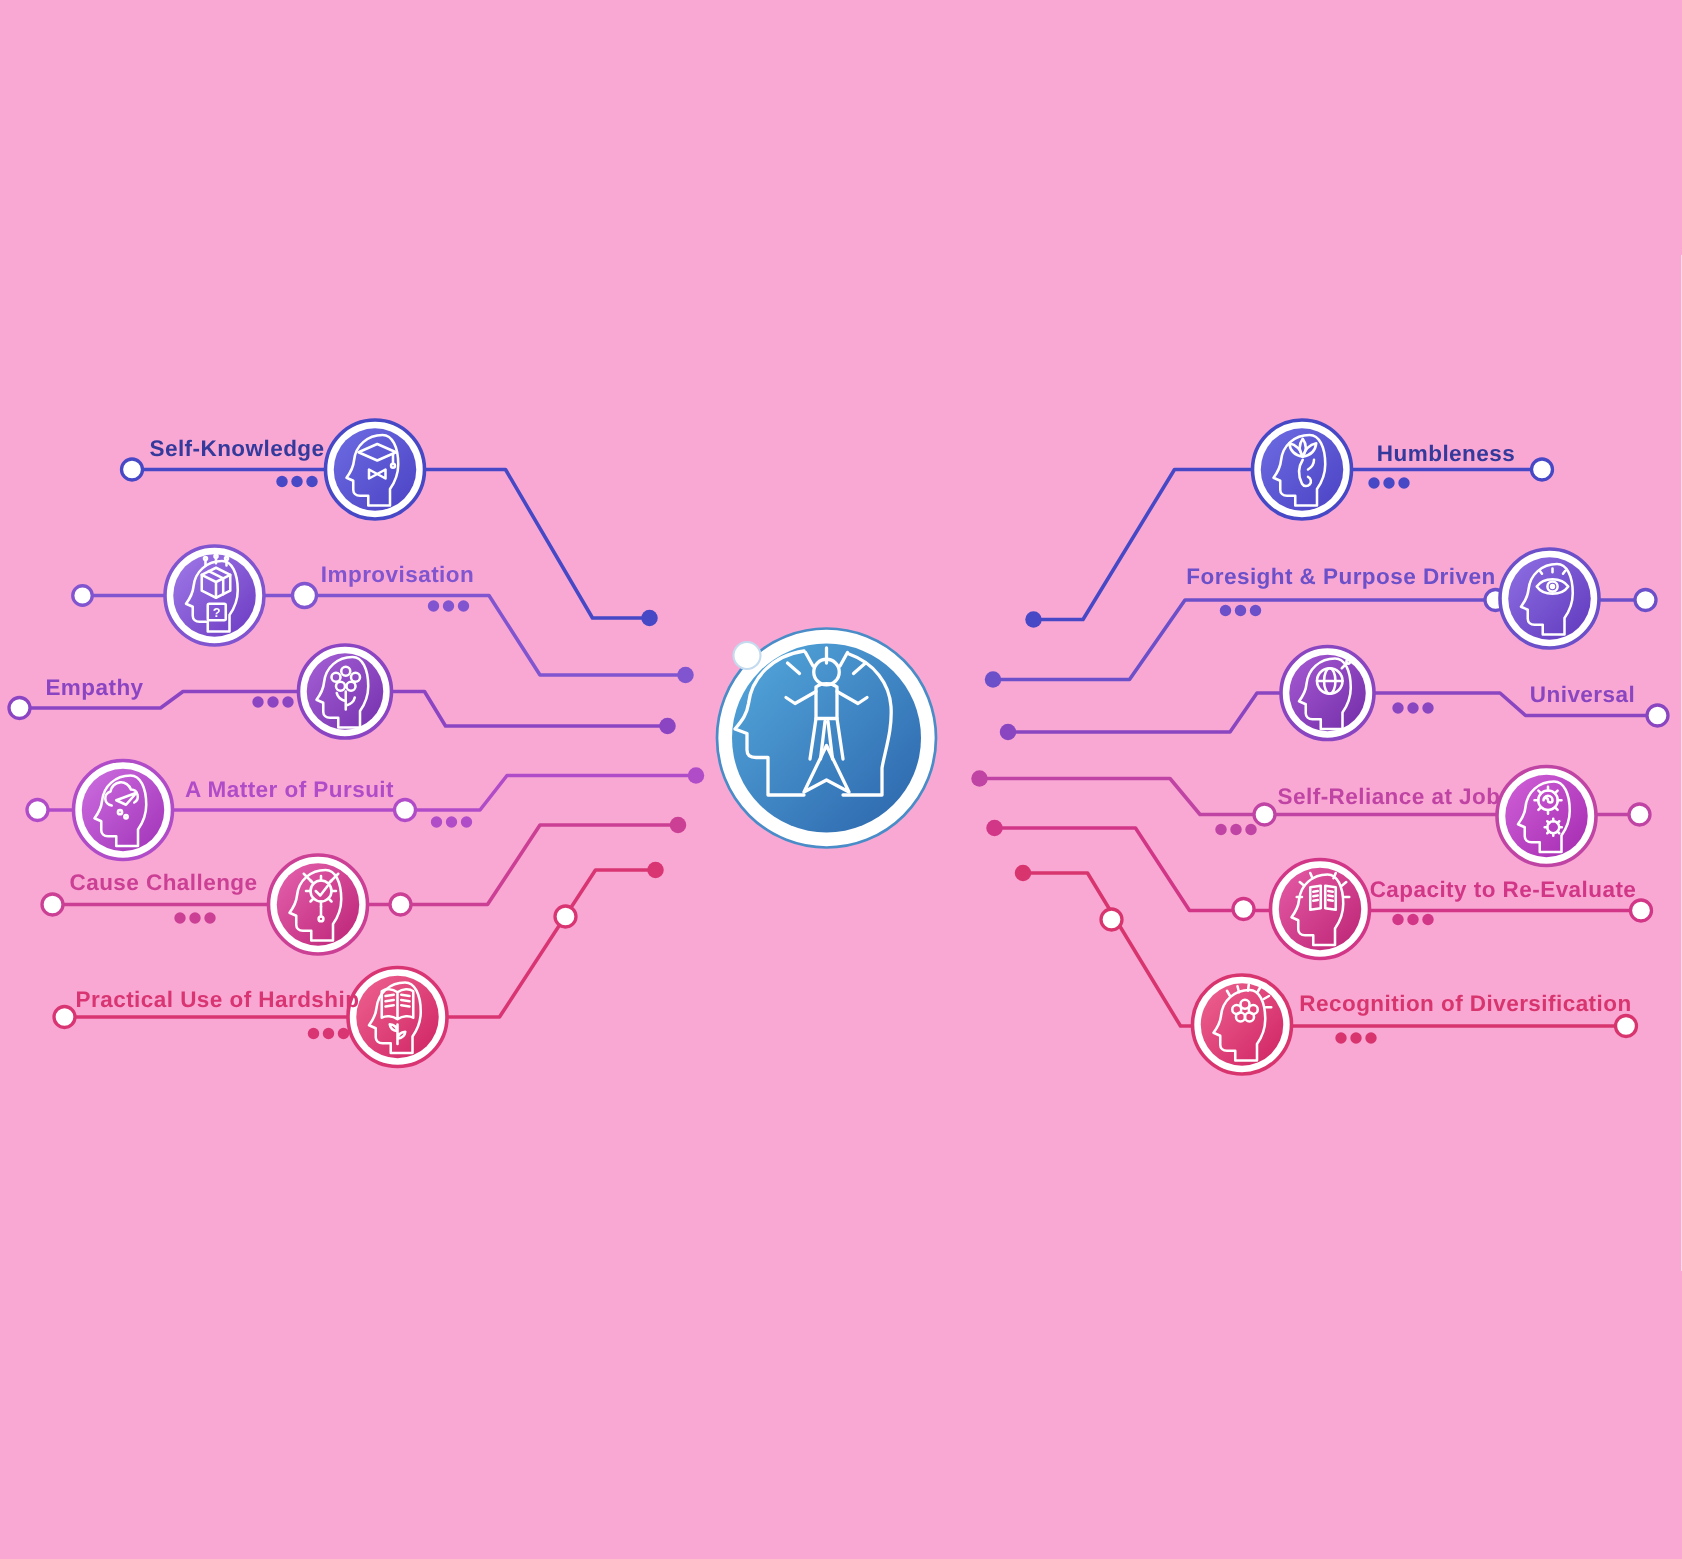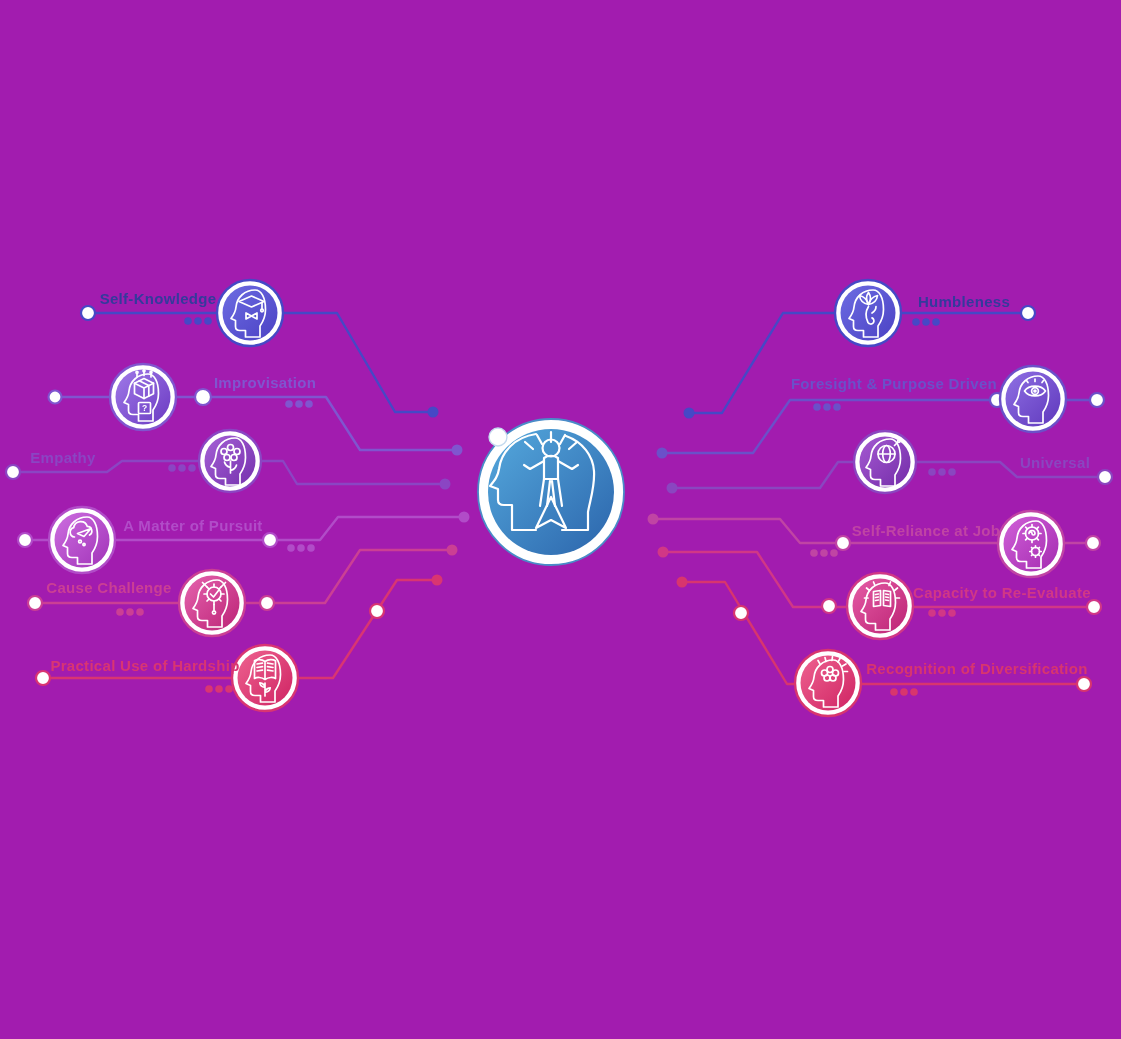--- a/index.html
+++ b/index.html
@@ -1,16 +1,16 @@
 <!DOCTYPE html>
 <html><head>
 <meta charset="utf-8">
 <style>
   html,body{margin:0;padding:0;background:#ffffff;}
-  #canvas{position:relative;width:1121px;height:1039px;background:#a21caf;overflow:hidden;
+  #canvas{position:relative;width:1121px;height:1039px;background:#f9a8d4;overflow:hidden;
           font-family:"Liberation Sans", sans-serif;}
   #scene{position:absolute;left:0;top:0;}
   text.branch-label{font-family:"Liberation Sans", sans-serif;font-weight:bold;font-size:15px;letter-spacing:.3px;}
 </style>
 </head>
 <body>
 
 <div id="canvas">
   <svg id="scene" width="1121" height="1039" viewBox="0 0 1121 1039" xmlns="http://www.w3.org/2000/svg">
     <defs id="scene-defs">

